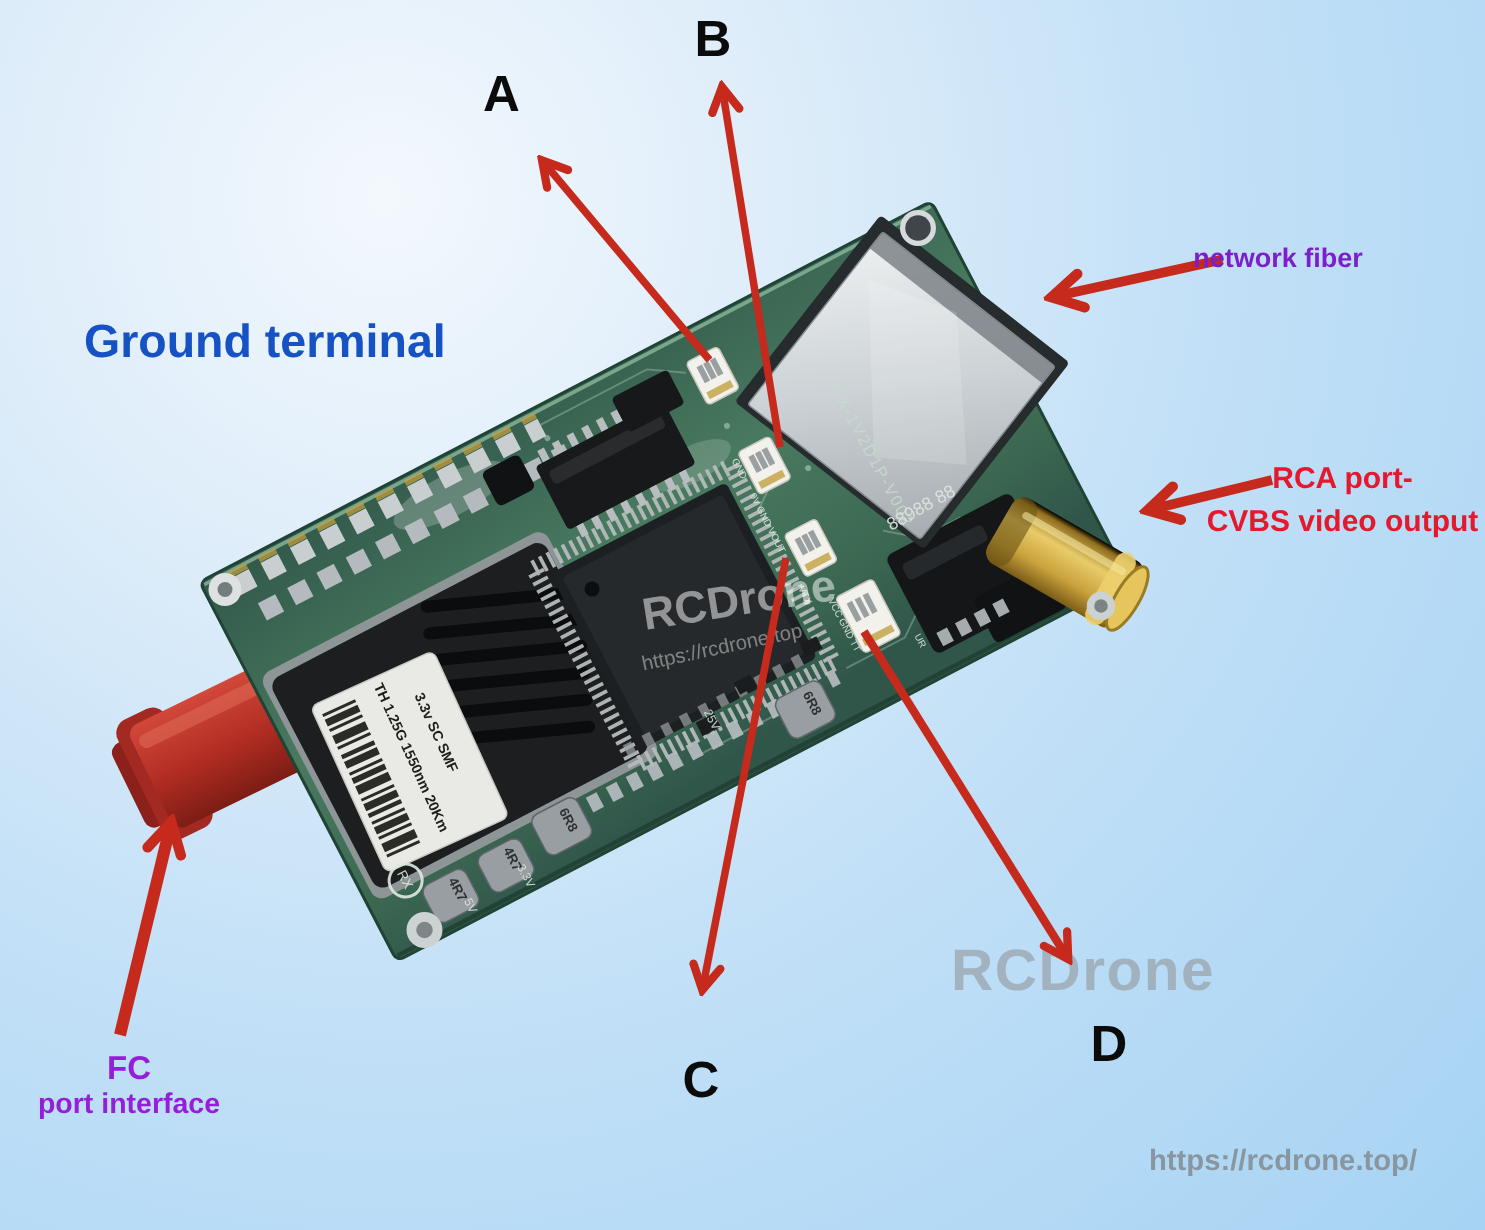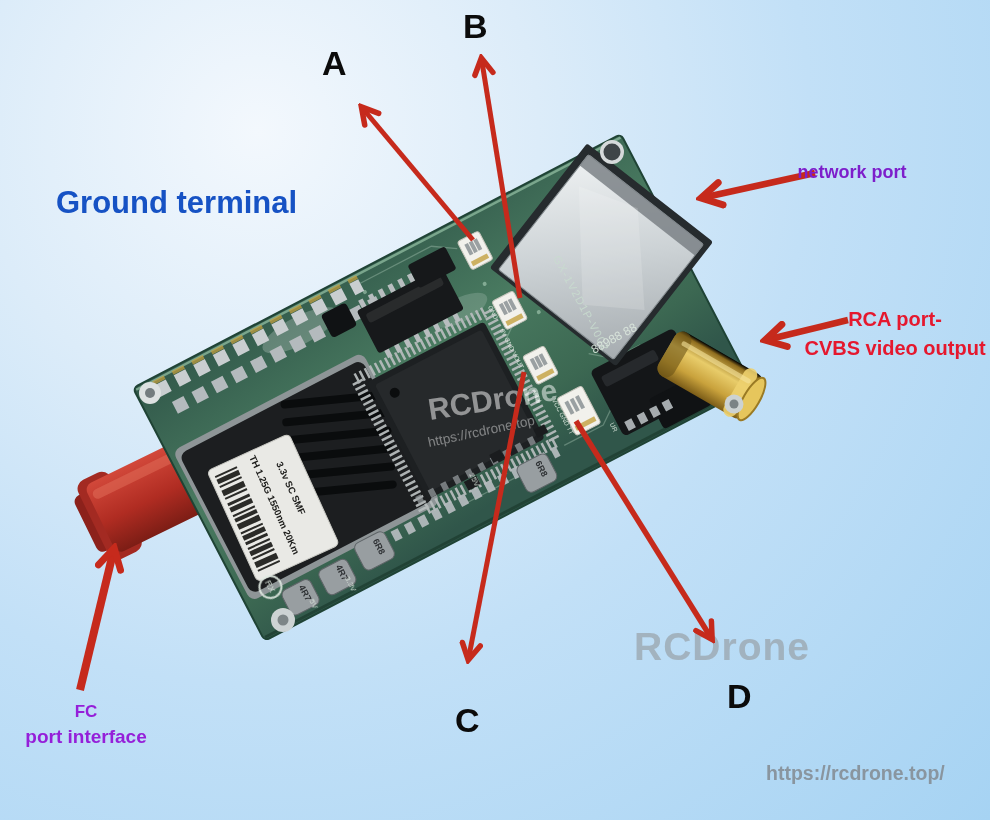--- a/index.html
+++ b/index.html
@@ -10,26 +10,26 @@
     font-family:"Liberation Sans",sans-serif;
     background: radial-gradient(circle at 26% 16%, #f3f8fd 0%, #dcecf9 28%, #c2e0f7 55%, #a6d3f3 100%);
   }
   .photo svg{position:absolute;left:0;top:0;}
   .callout{position:absolute;font-weight:bold;white-space:nowrap;}
   .letter{font-size:34px;color:#0b0b0b;letter-spacing:0;}
   #lab-a{left:322px;top:44px;}
   #lab-b{left:463px;top:7px;}
   #lab-c{left:455px;top:701px;}
   #lab-d{left:727px;top:677px;}
-  #ground{left:56px;top:185px;font-size:31px;color:#1652c4;}
+  #ground{left:56px;top:210px;font-size:31px;color:#1652c4;}
   .twolines{text-align:center;}
   #rj45{left:768px;top:159px;width:168px;font-size:18px;color:#7d1ecb;line-height:27px;}
   #rca{left:795px;top:305px;width:200px;font-size:20px;color:#e5182e;line-height:29px;}
   #fc{left:8px;top:699px;width:156px;font-size:19px;color:#951fd9;line-height:23px;}
-  #fc .l1{font-size:17px;line-height:26px;}
+  #fc .l1{font-size:22px;line-height:26px;}
   .blk{display:block;}
 </style>
 </head>
 <body>
 
 <div class="photo">
 
 <svg width="990" height="820" viewBox="0 0 990 820">
   <defs>
     <linearGradient id="pcb" x1="0" y1="0" x2="0.25" y2="1">
@@ -254,21 +254,21 @@
 </svg>
 
 <div class="callout letter" id="lab-a">A</div>
 <div class="callout letter" id="lab-b">B</div>
 <div class="callout letter" id="lab-c">C</div>
 <div class="callout letter" id="lab-d">D</div>
 
 <div class="callout" id="ground">Ground terminal</div>
 
 <div class="callout twolines" id="rj45">
-  <span class="blk">network port</span>
+  <span class="blk">network fiber</span>
 </div>
 
 <div class="callout twolines" id="rca">
   <span class="blk">RCA port-</span>
   <span class="blk">CVBS video output</span>
 </div>
 
 <div class="callout twolines" id="fc">
   <span class="blk l1">FC</span>
   <span class="blk">port interface</span>

